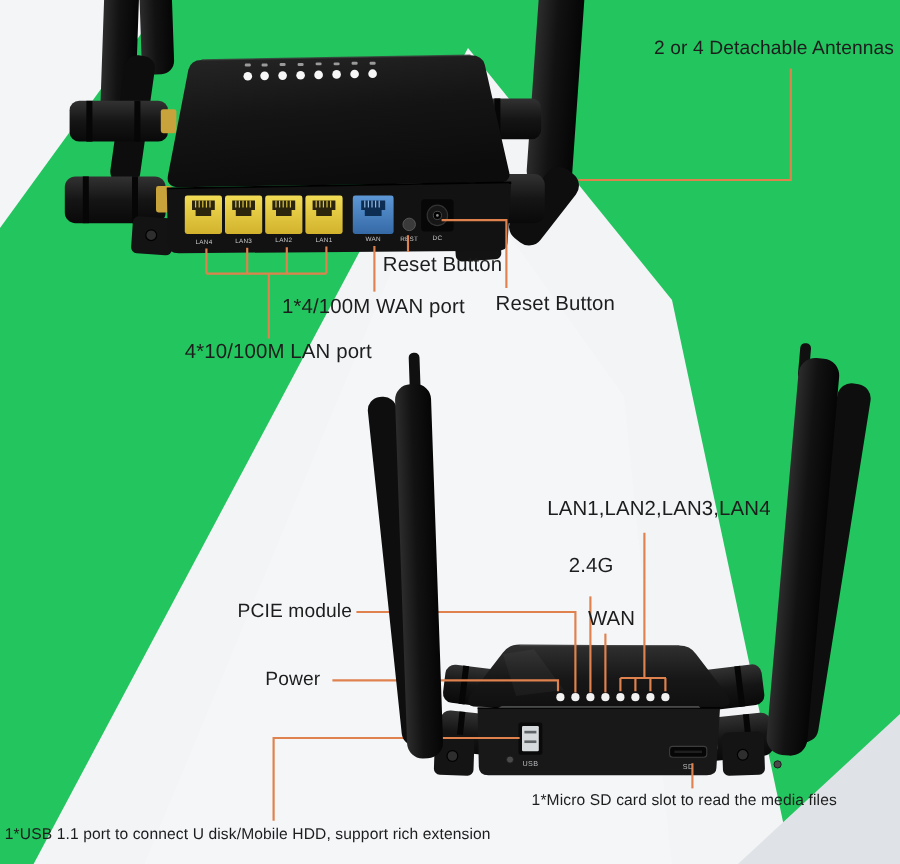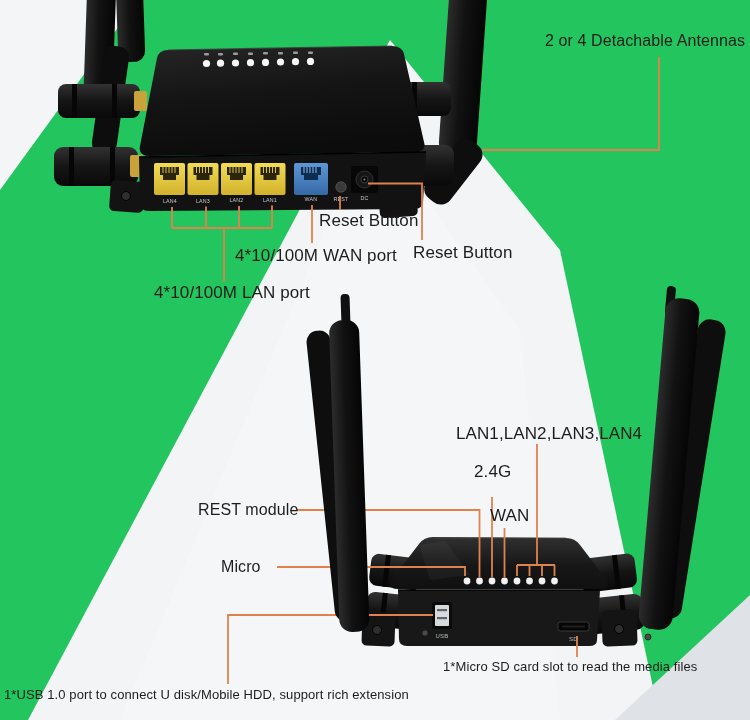--- a/index.html
+++ b/index.html
@@ -301,24 +301,24 @@
       <rect x="666" y="286" width="9" height="30" rx="4" fill="#101010" transform="rotate(5 670 300)"></rect>
       <rect x="676" y="318" width="28" height="302" rx="12" fill="#0e0e0e" transform="rotate(9 690 468)"></rect>
       <rect x="652" y="298" width="34" height="332" rx="14" fill="url(#antGrad)" transform="rotate(5 669 465)"></rect>
     </g>
   </g>
 </svg>
 
 <div class="lbl" style="left:545px;top:32px;">2 or 4 Detachable Antennas</div>
 <div class="lbl lg" style="left:319px;top:211px;">Reset Button</div>
 <div class="lbl lg" style="left:413px;top:243px;">Reset Button</div>
-<div class="lbl lg" style="left:235px;top:246px;">4*10/100M WAN port</div>
+<div class="lbl lg" style="left:235px;top:246px;">1*4/100M WAN port</div>
 <div class="lbl lg" style="left:154px;top:283px;text-align:center;">4*10/100M LAN port</div>
 
-<div class="lbl lg" style="left:456px;top:424px;">LAN1,LAN2,LAN3,LAN4</div>
+<div class="lbl lg" style="left:456px;top:414px;">LAN1,LAN2,LAN3,LAN4</div>
 <div class="lbl lg" style="left:474px;top:462px;">2.4G</div>
 <div class="lbl lg" style="left:490px;top:506px;">WAN</div>
-<div class="lbl" style="left:198px;top:501px;">REST module</div>
-<div class="lbl" style="left:221px;top:558px;">Micro</div>
+<div class="lbl" style="left:198px;top:501px;">PCIE module</div>
+<div class="lbl" style="left:221px;top:558px;">Power</div>
 <div class="lbl sm" style="left:443px;top:660px;">1*Micro SD card slot to read the media files</div>
-<div class="lbl sm" style="left:4px;top:688px;">1*USB 1.0 port to connect U disk/Mobile HDD, support rich extension</div>
+<div class="lbl sm" style="left:4px;top:688px;">1*USB 1.1 port to connect U disk/Mobile HDD, support rich extension</div>
 
 </div>
 
 </body></html>

